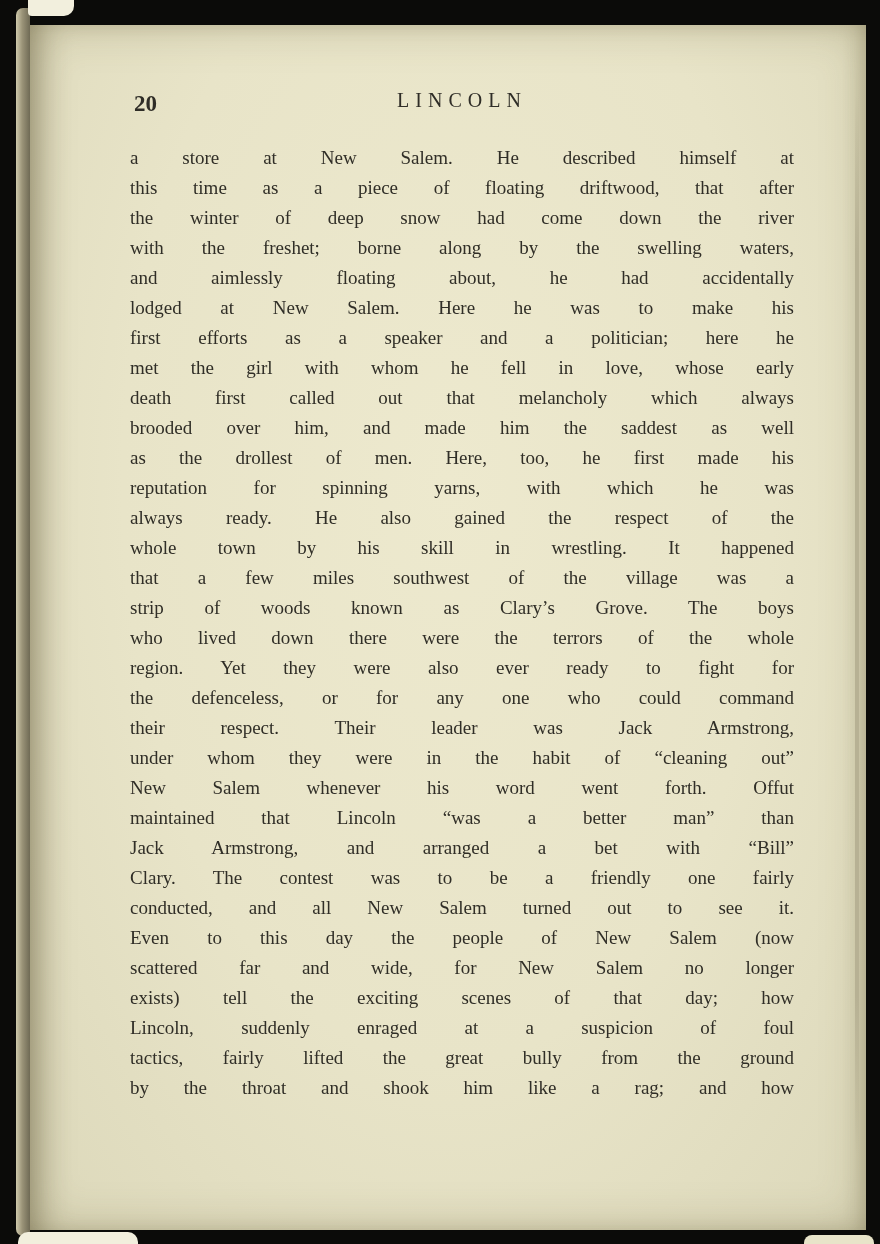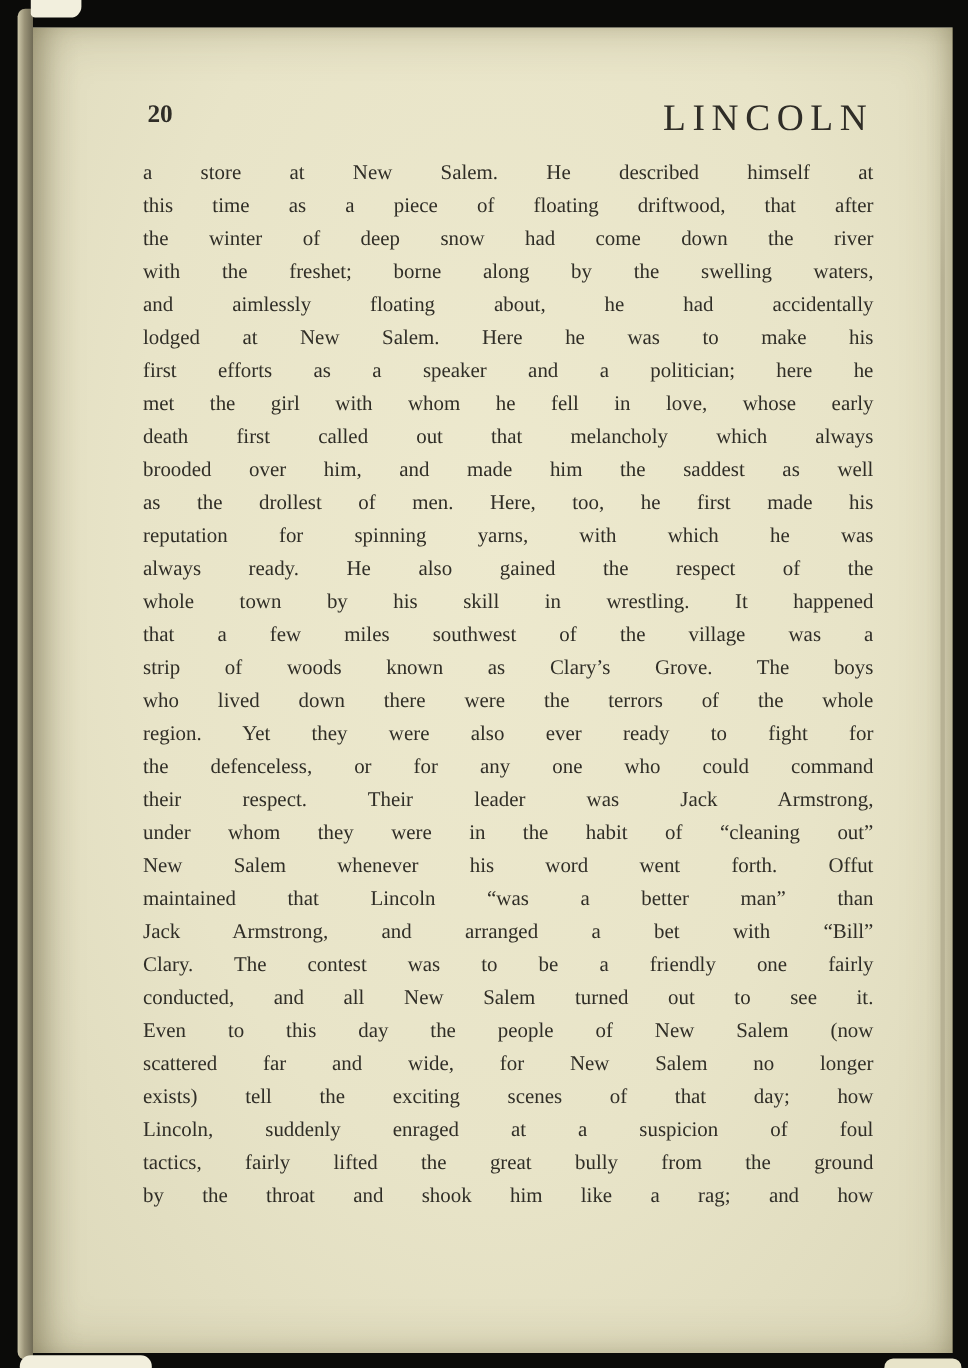--- a/index.html
+++ b/index.html
@@ -86,22 +86,22 @@
     top: 2px;
     font-size: 23px;
     font-weight: bold;
     color: #2f2d27;
   }
   .running-head {
     position: absolute;
     left: 0;
     right: 0;
     top: 0;
-    text-align: right;
-    font-size: 34px;
+    text-align: center;
+    font-size: 20px;
     letter-spacing: 6px;
     color: #2f2d27;
   }
   .body-text {
     position: absolute;
     left: 100px;
     top: 118px;
     width: 664px;
     font-size: 19px;
     line-height: 30px;

